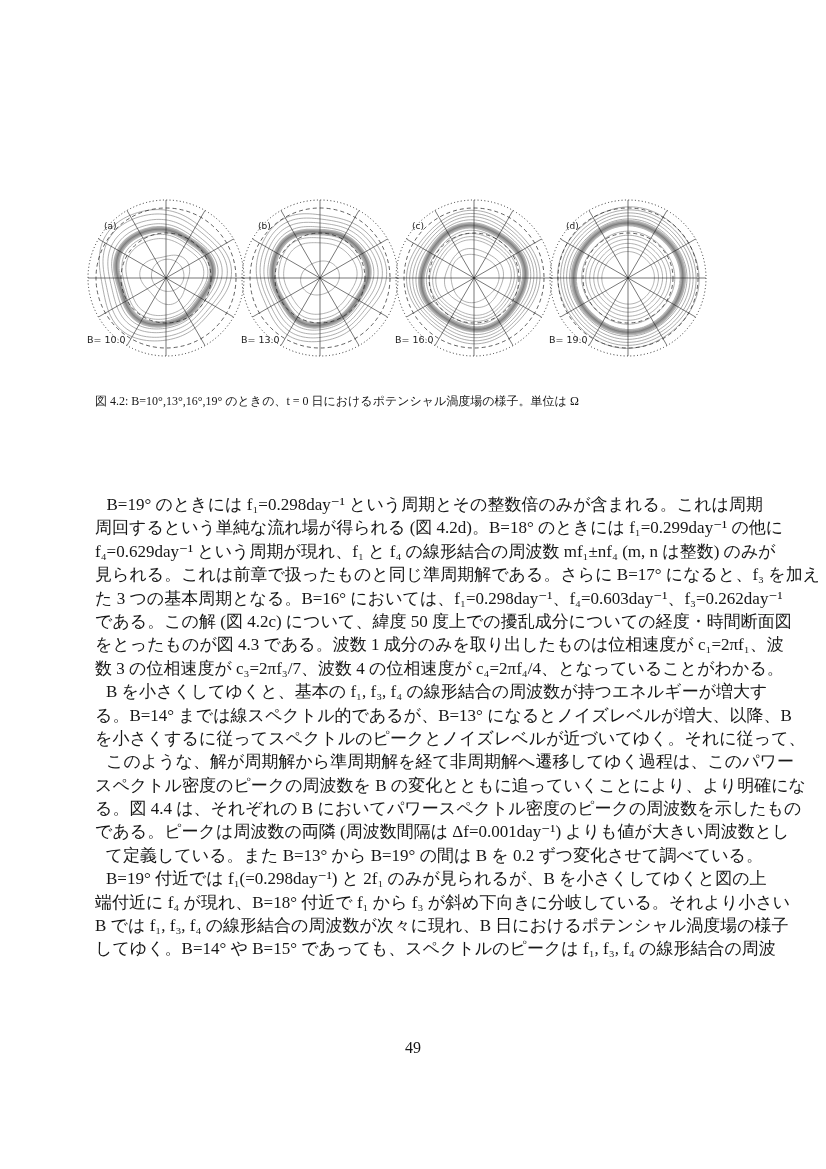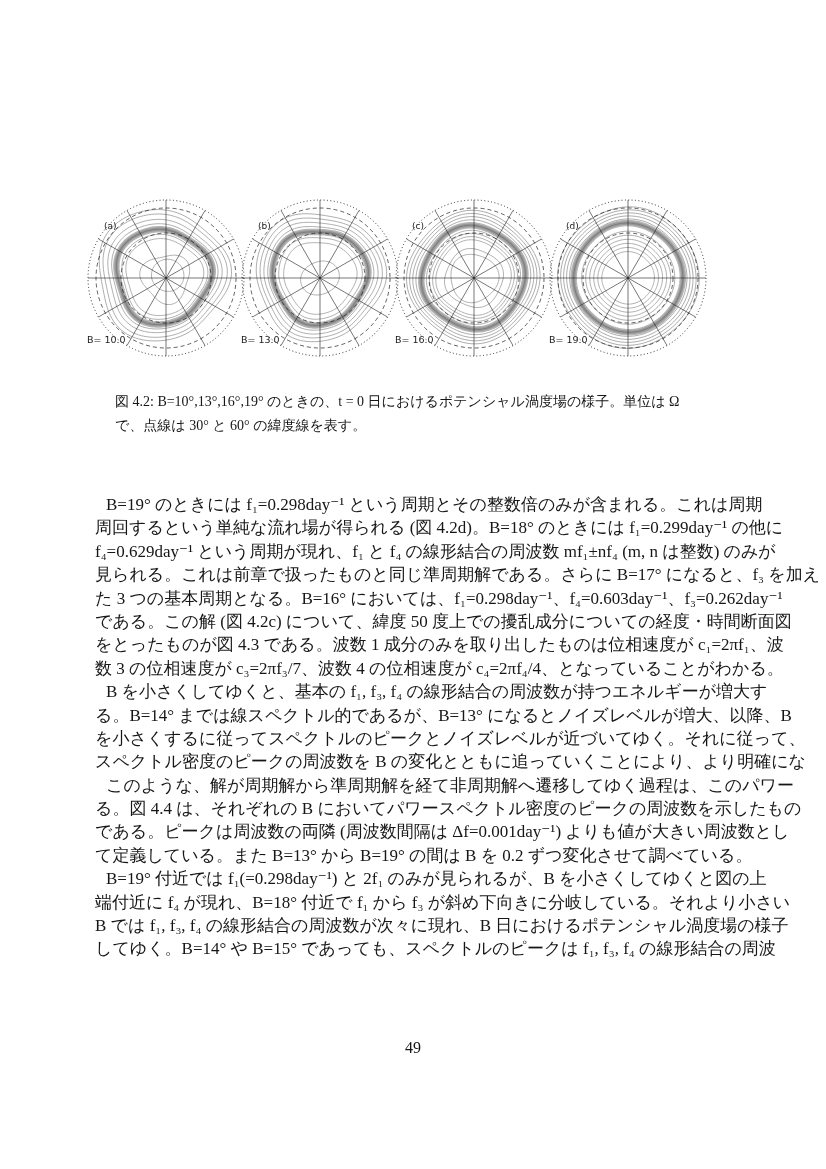--- a/index.html
+++ b/index.html
@@ -21,34 +21,33 @@
   }
   .panel {
     position: absolute;
     top: 0;
   }
   .caption {
     position: absolute;
     left: 95px;
     top: 390px;
     width: 656px;
-    font-size: 14px;
+    font-size: 12px;
     line-height: 23.6px;
-    margin-left: 20px;
   }
   .caption .cap-line { white-space: nowrap; }
   .body-text {
     position: absolute;
     left: 95px;
     top: 493px;
     width: 668px;
     font-size: 17px;
     line-height: 23.4px;
   }
-  .line { white-space: nowrap; height: 23.4px; }
+  .line { white-space: nowrap; height: 23.4px; text-align: right; }
   .line.first { text-indent: 11px; }
   .page-number {
     position: absolute;
     left: 0;
     top: 1039px;
     width: 826px;
     text-align: center;
     font-size: 16px;
   }
   svg text {
@@ -183,37 +182,36 @@
         <circle cx="80" cy="82" r="45" fill="none" stroke="#1c1c1c" stroke-width="0.7" stroke-dasharray="4 3"></circle>
         <circle cx="80" cy="82" r="70" fill="none" stroke="#1c1c1c" stroke-width="0.7" stroke-dasharray="4 3"></circle>
         <circle cx="80" cy="82" r="78" fill="none" stroke="#1c1c1c" stroke-width="0.9" stroke-dasharray="1 2.4"></circle>
         <text x="18" y="33" font-size="9">(d)</text>
         <text x="1" y="147" font-size="9.5">B= 19.0</text>
       </svg>
     </div>
 
   <div class="caption">
     <div class="cap-line">図 4.2: B=10°,13°,16°,19° のときの、t = 0 日におけるポテンシャル渦度場の様子。単位は Ω</div>
-    <div class="cap-line">で、点線は 30° と 60° の緯度線を表す。</div>
   </div>
 
   <div class="body-text">
       <div class="line first">B=19° のときには f₁=0.298day⁻¹ という周期とその整数倍のみが含まれる。これは周期</div>
       <div class="line">周回するという単純な流れ場が得られる (図 4.2d)。B=18° のときには f₁=0.299day⁻¹ の他に</div>
       <div class="line">f₄=0.629day⁻¹ という周期が現れ、f₁ と f₄ の線形結合の周波数 mf₁±nf₄ (m, n は整数) のみが</div>
       <div class="line">見られる。これは前章で扱ったものと同じ準周期解である。さらに B=17° になると、f₃ を加え</div>
       <div class="line">た 3 つの基本周期となる。B=16° においては、f₁=0.298day⁻¹、f₄=0.603day⁻¹、f₃=0.262day⁻¹</div>
       <div class="line">である。この解 (図 4.2c) について、緯度 50 度上での擾乱成分についての経度・時間断面図</div>
       <div class="line">をとったものが図 4.3 である。波数 1 成分のみを取り出したものは位相速度が c₁=2πf₁、波</div>
       <div class="line">数 3 の位相速度が c₃=2πf₃/7、波数 4 の位相速度が c₄=2πf₄/4、となっていることがわかる。</div>
       <div class="line first">B を小さくしてゆくと、基本の f₁, f₃, f₄ の線形結合の周波数が持つエネルギーが増大す</div>
       <div class="line">る。B=14° までは線スペクトル的であるが、B=13° になるとノイズレベルが増大、以降、B</div>
       <div class="line">を小さくするに従ってスペクトルのピークとノイズレベルが近づいてゆく。それに従って、</div>
+      <div class="line first">このような、解が周期解から準周期解を経て非周期解へ遷移してゆく過程は、このパワー</div>
       <div class="line">スペクトル密度のピークの周波数を B の変化とともに追っていくことにより、より明確にな</div>
-      <div class="line first">このような、解が周期解から準周期解を経て非周期解へ遷移してゆく過程は、このパワー</div>
       <div class="line">る。図 4.4 は、それぞれの B においてパワースペクトル密度のピークの周波数を示したもの</div>
       <div class="line">である。ピークは周波数の両隣 (周波数間隔は Δf=0.001day⁻¹) よりも値が大きい周波数とし</div>
       <div class="line">て定義している。また B=13° から B=19° の間は B を 0.2 ずつ変化させて調べている。</div>
       <div class="line first">B=19° 付近では f₁(=0.298day⁻¹) と 2f₁ のみが見られるが、B を小さくしてゆくと図の上</div>
       <div class="line">端付近に f₄ が現れ、B=18° 付近で f₁ から f₃ が斜め下向きに分岐している。それより小さい</div>
       <div class="line">B では f₁, f₃, f₄ の線形結合の周波数が次々に現れ、B 日におけるポテンシャル渦度場の様子</div>
       <div class="line">してゆく。B=14° や B=15° であっても、スペクトルのピークは f₁, f₃, f₄ の線形結合の周波</div>
     </div>
 
   <div class="page-number">49</div>

